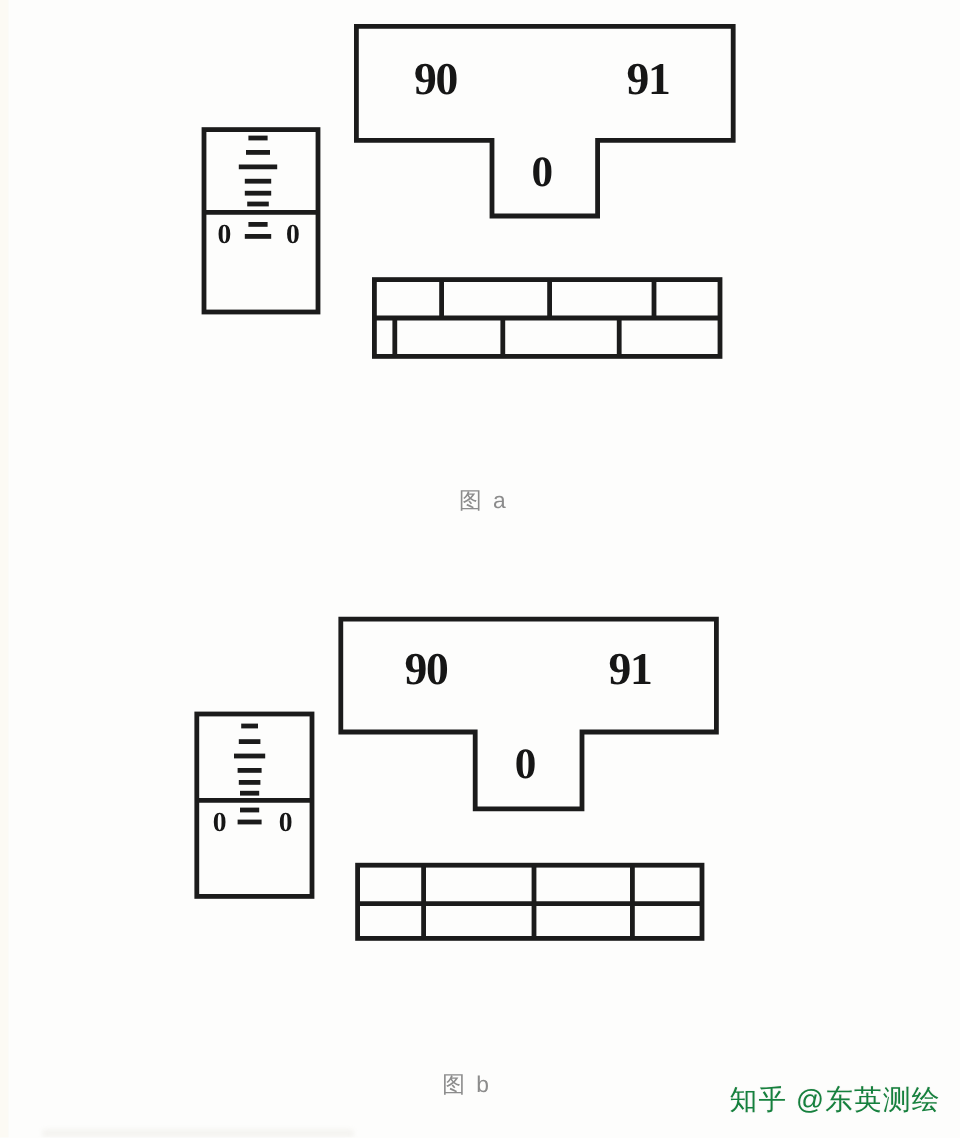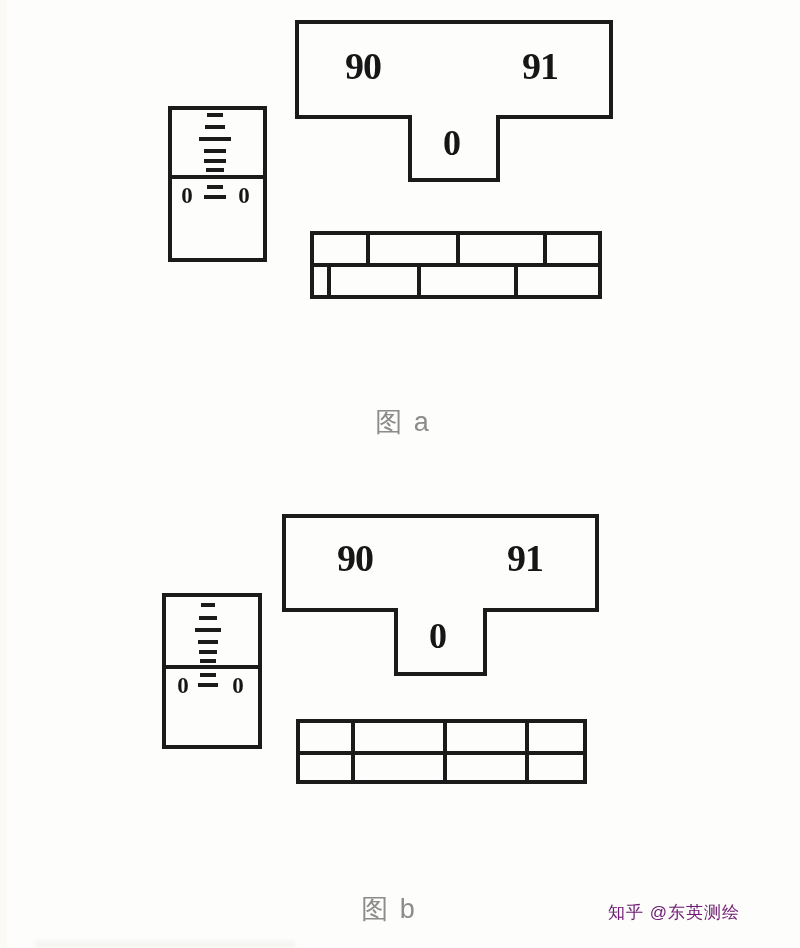--- a/index.html
+++ b/index.html
@@ -16,25 +16,25 @@
   .num{
     position:absolute;transform:translate(-50%,-50%);
     font-family:"Liberation Serif",serif;font-weight:bold;color:#161616;
     line-height:1;white-space:nowrap;
   }
   .n-dial{font-size:38px;letter-spacing:-1px;}
   .n-index{font-size:36px;}
   .n-rod{font-size:23px;}
   .caption{
     position:absolute;transform:translate(-50%,0);
-    color:#8c8c8c;font-size:27px;letter-spacing:2px;white-space:nowrap;
+    color:#8c8c8c;font-size:19px;letter-spacing:2px;white-space:nowrap;
   }
   .watermark{
     position:absolute;left:608px;top:901px;
-    color:#701a75;font-size:17px;letter-spacing:1px;white-space:nowrap;
+    color:#15803d;font-size:23px;letter-spacing:1px;white-space:nowrap;
     text-shadow:0 1px 0 #ffffff, 0 0 1px #cfcdc8;
   }
   .edge-strip{
     position:absolute;left:0;top:0;width:7px;height:948px;
     background:#fbf8f1;opacity:.7;
   }
   .remnant{
     position:absolute;left:35px;top:941px;width:260px;height:7px;
     background:#b9b2a2;opacity:.12;filter:blur(2px);border-radius:3px;
   }

